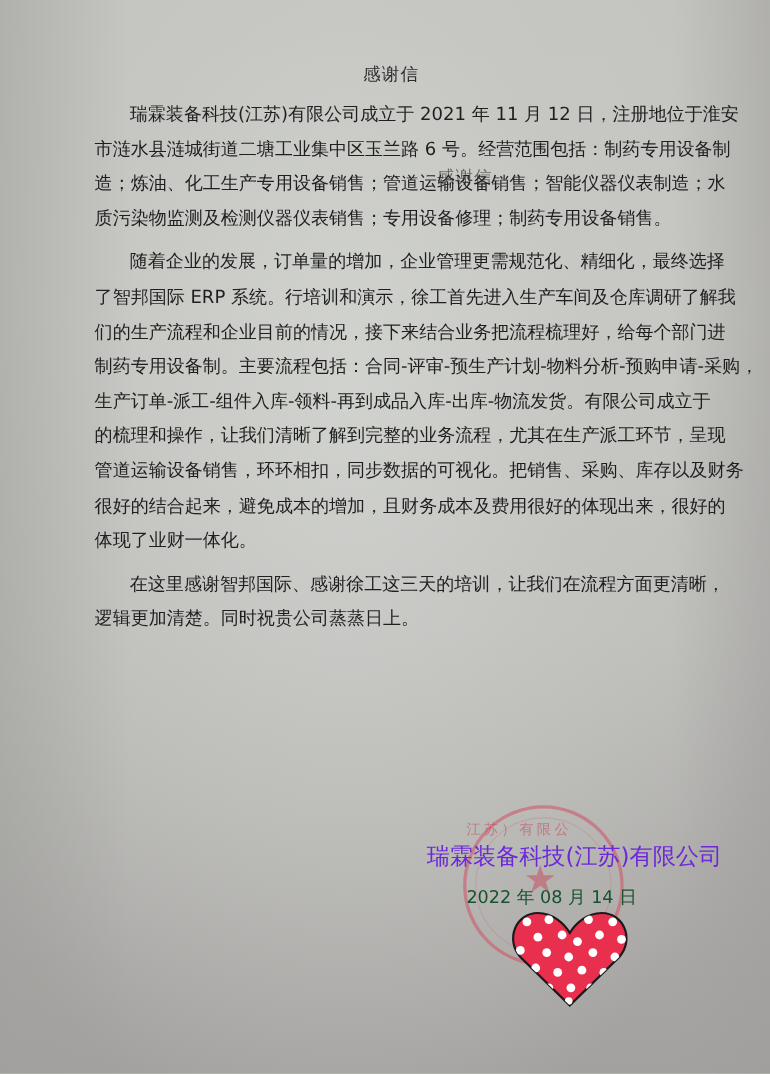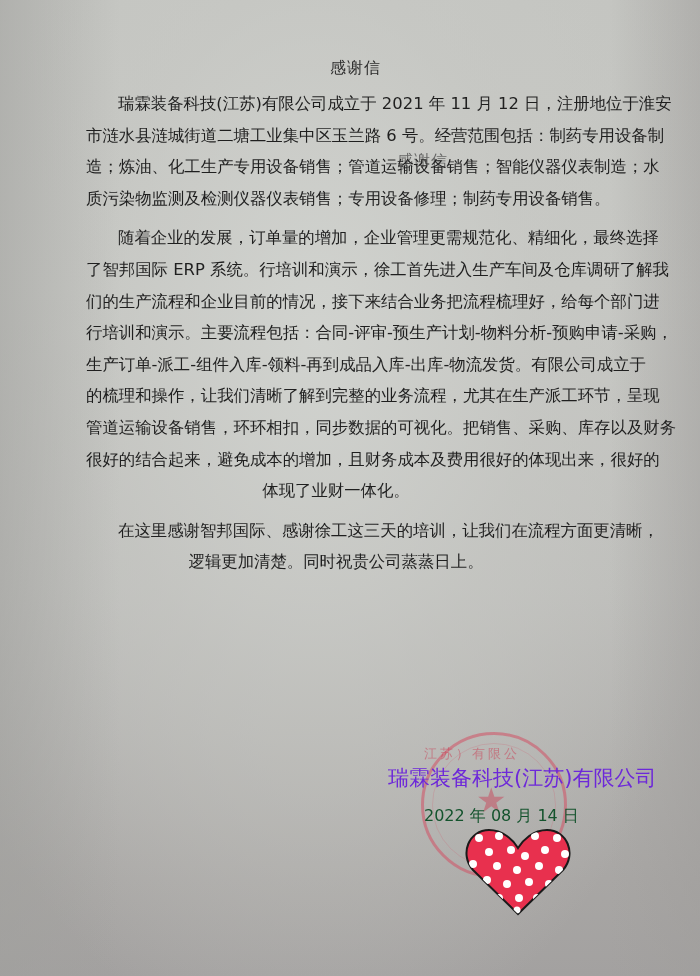--- a/index.html
+++ b/index.html
@@ -58,21 +58,20 @@
       width: 500px;
       color: #1f1f1f;
       font-size: 16.4px;
       line-height: 31.6px;
       z-index: 2;
     }
     .line {
       white-space: nowrap;
       display: block;
       height: 31.6px;
-      text-align: center;
     }
     .indent { padding-left: 32px; }
     .para-gap { height: 8px; }
     .signature {
       position: absolute;
       left: 388px; top: 764px;
       font-size: 21px;
       color: #6d28d9;
       z-index: 3;
       white-space: nowrap;
@@ -135,21 +134,21 @@
     <span class="line indent">瑞霖装备科技(江苏)有限公司成立于 2021 年 11 月 12 日，注册地位于淮安</span>
     <span class="line">市涟水县涟城街道二塘工业集中区玉兰路 6 号。经营范围包括：制药专用设备制</span>
     <span class="line">造；炼油、化工生产专用设备销售；管道运输设备销售；智能仪器仪表制造；水</span>
     <span class="line">质污染物监测及检测仪器仪表销售；专用设备修理；制药专用设备销售。</span>
   </div>
   <div class="para-gap"></div>
   <div>
     <span class="line indent">随着企业的发展，订单量的增加，企业管理更需规范化、精细化，最终选择</span>
     <span class="line">了智邦国际 ERP 系统。行培训和演示，徐工首先进入生产车间及仓库调研了解我</span>
     <span class="line">们的生产流程和企业目前的情况，接下来结合业务把流程梳理好，给每个部门进</span>
-    <span class="line">行培训和演示。主要流程包括：合同-评审-预生产计划-物料分析-预购申请-采购，</span>
+    <span class="line">制药专用设备制。主要流程包括：合同-评审-预生产计划-物料分析-预购申请-采购，</span>
     <span class="line">生产订单-派工-组件入库-领料-再到成品入库-出库-物流发货。有限公司成立于</span>
     <span class="line">的梳理和操作，让我们清晰了解到完整的业务流程，尤其在生产派工环节，呈现</span>
     <span class="line">管道运输设备销售，环环相扣，同步数据的可视化。把销售、采购、库存以及财务</span>
     <span class="line">很好的结合起来，避免成本的增加，且财务成本及费用很好的体现出来，很好的</span>
     <span class="line">体现了业财一体化。</span>
   </div>
   <div class="para-gap"></div>
   <div>
     <span class="line indent">在这里感谢智邦国际、感谢徐工这三天的培训，让我们在流程方面更清晰，</span>
     <span class="line">逻辑更加清楚。同时祝贵公司蒸蒸日上。</span>

